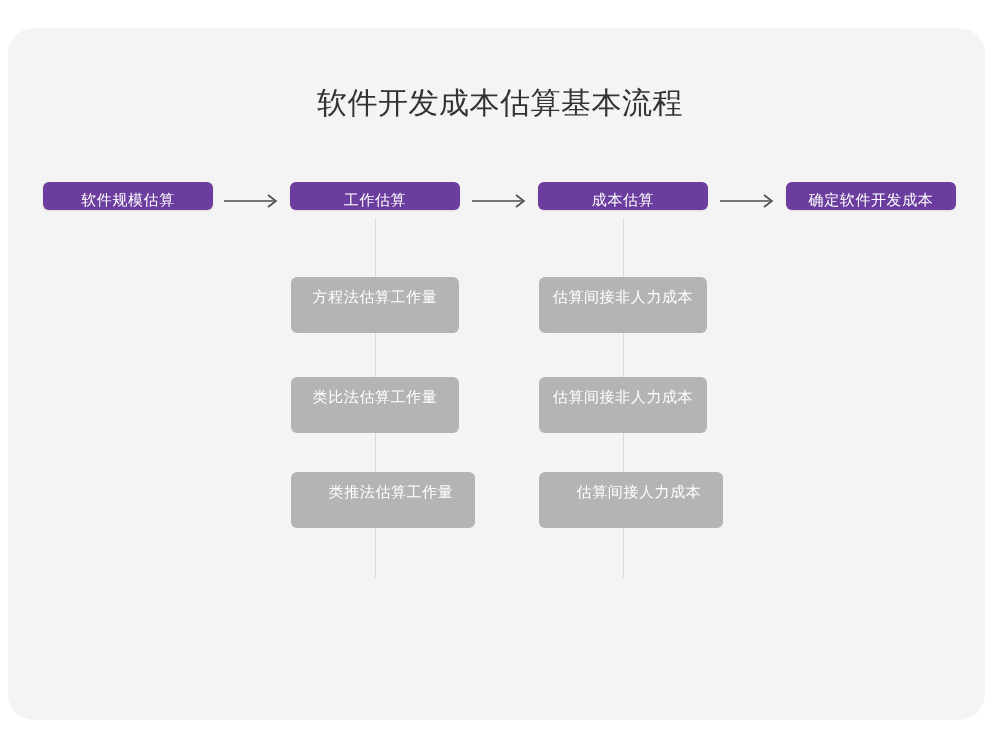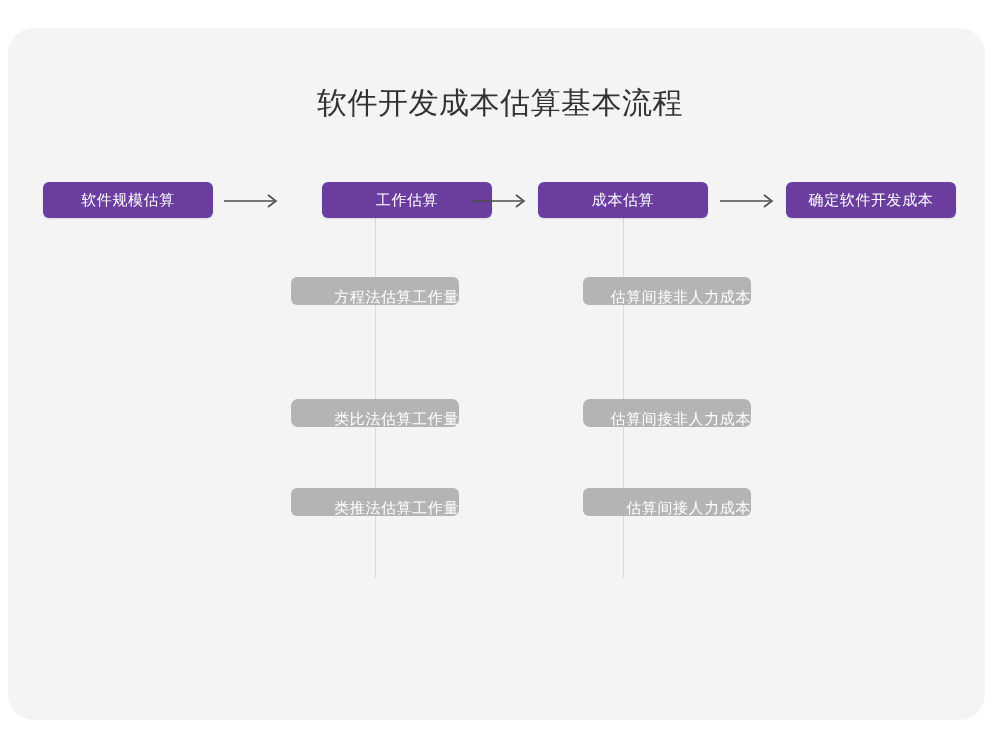--- a/index.html
+++ b/index.html
@@ -37,33 +37,33 @@
     font-size: 30px;
     line-height: 42px;
     color: #333333;
     letter-spacing: 0.5px;
     font-weight: 400;
     white-space: nowrap;
   }
   
   .stage-box {
     position: absolute;
-    height: 36px;
+    height: 28px;
     background: #6b3d9e;
     border-radius: 6px;
     color: #ffffff;
     font-size: 15px;
     line-height: 36px;
     text-align: center;
     letter-spacing: 0.6px;
     white-space: nowrap;
     box-shadow: 0 1px 2px rgba(0,0,0,0.10);
   }
   .stage-box.s0 { left: 43px;  top: 182px; width: 170px; }
-  .stage-box.s1 { left: 290px; top: 182px; width: 170px; margin-left: 32px; }
+  .stage-box.s1 { left: 290px; top: 182px; width: 170px; }
   .stage-box.s2 { left: 538px; top: 182px; width: 170px; }
   .stage-box.s3 { left: 786px; top: 182px; width: 170px; }
 
   
   .flow-arrow {
     position: absolute;
     top: 193px;
     width: 58px;
     height: 16px;
   }
@@ -77,35 +77,35 @@
     position: absolute;
     width: 1px;
     background: #d9d9d9;
   }
   .connector.c1 { left: 375px; top: 218px; height: 360px; }
   .connector.c2 { left: 623px; top: 218px; height: 360px; }
 
   
   .sub-box {
     position: absolute;
-    height: 28px;
+    height: 56px;
     background: #b4b4b4;
     border-radius: 6px;
     color: #ffffff;
     font-size: 15px;
     line-height: 40px;
-    text-align: right;
+    text-align: center;
     letter-spacing: 0.6px;
     white-space: nowrap;
   }
   .col1 { left: 291px; width: 168px; }
-  .col2 { left: 539px; width: 168px; margin-left: 44px; }
+  .col2 { left: 539px; width: 168px; }
   .r0 { top: 277px; }
-  .r1 { top: 399px; border-radius: 7px; }
-  .r2 { top: 488px; }
+  .r1 { top: 377px; }
+  .r2 { top: 472px; padding-left: 16px; }
   .r3 { top: 579px; }
 </style>
 </head>
 <body>
 
 <div id="stage">
 
   <div class="card"></div>
 
   <div class="diagram-title">软件开发成本估算基本流程</div>

